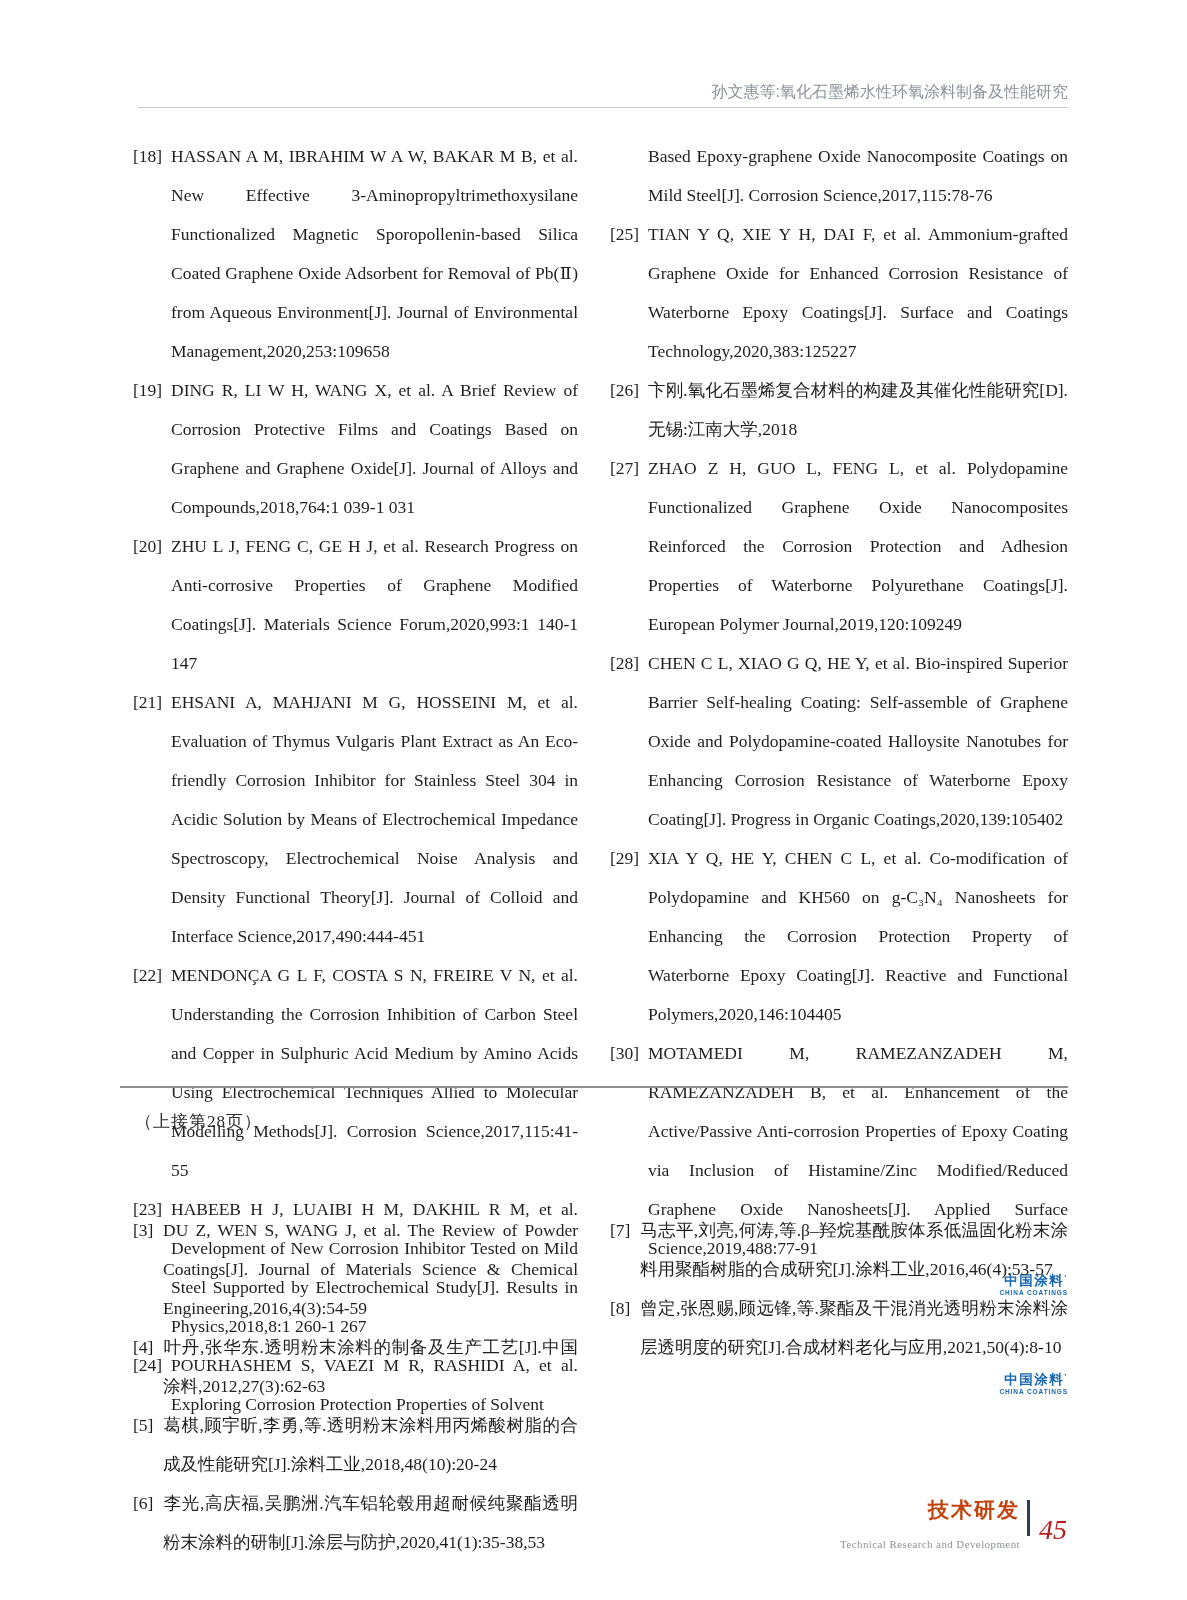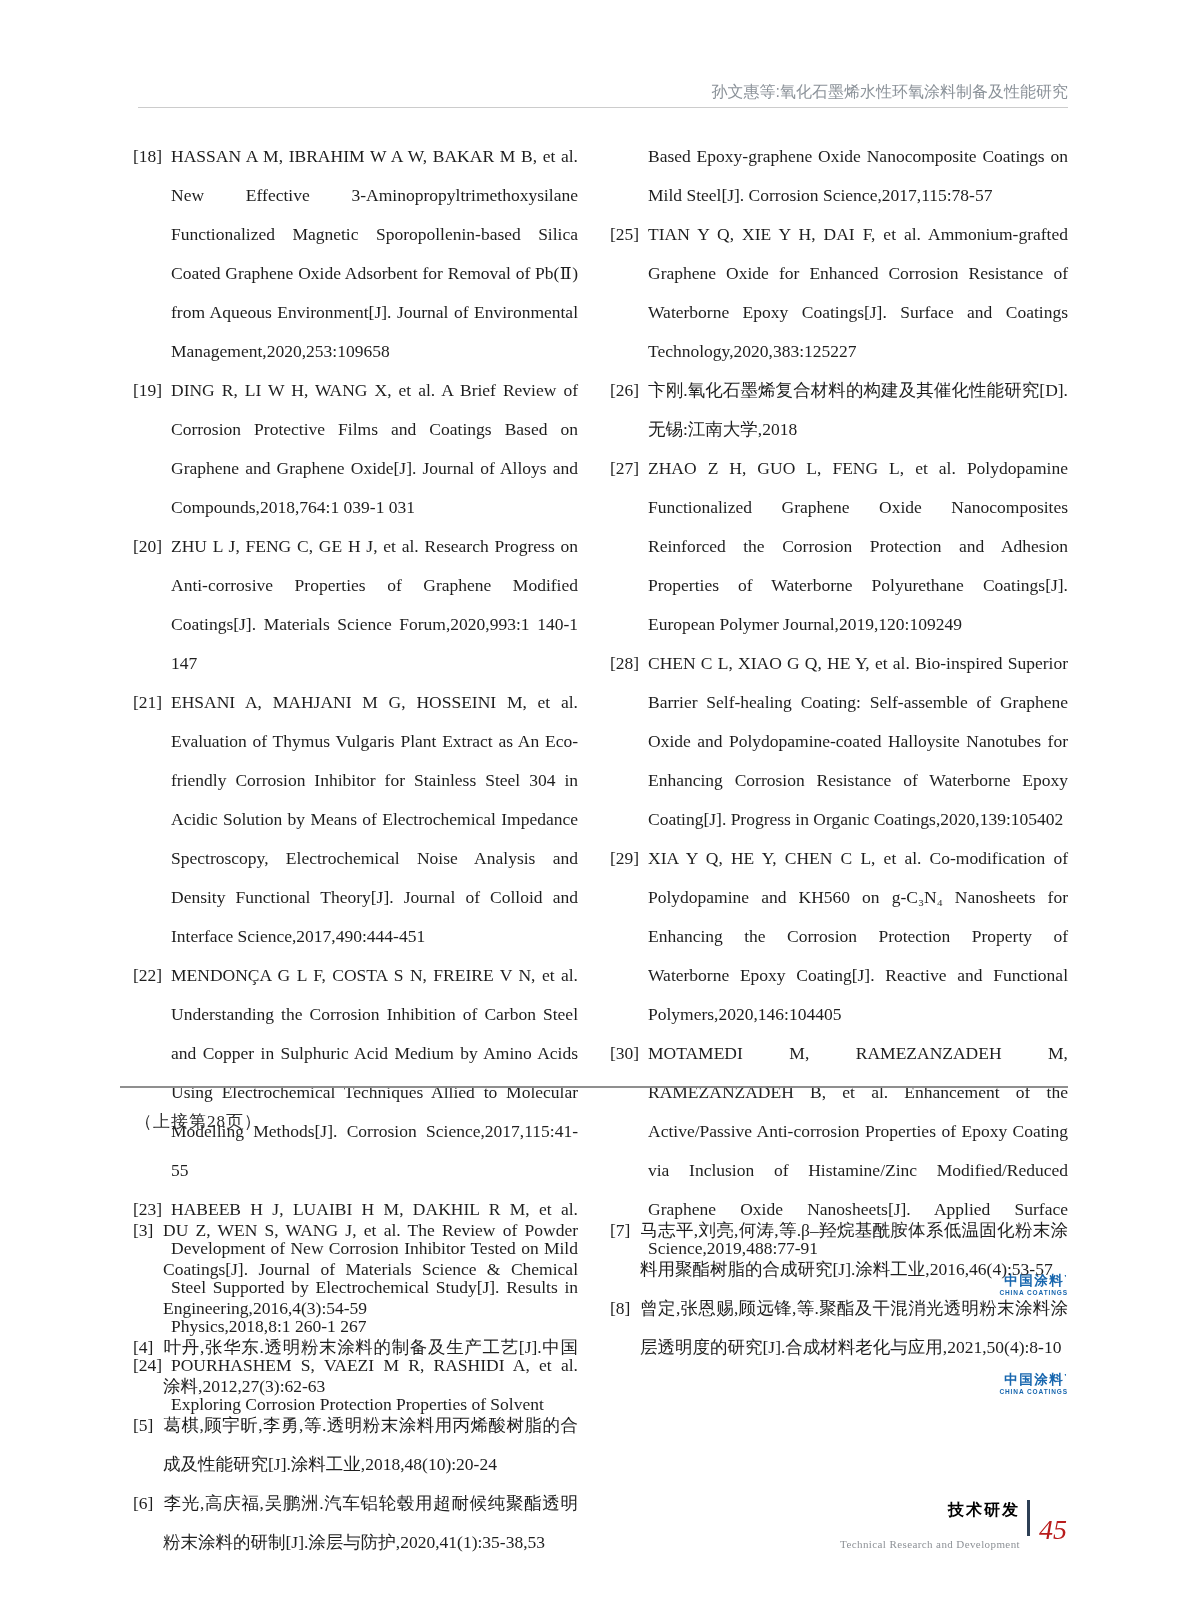--- a/index.html
+++ b/index.html
@@ -55,21 +55,21 @@
     font-size:17px; color:#2a2a2a; letter-spacing:1px;
   }
   
   .footer {
     position:absolute; top:1500px; right:120px;
     display:flex; align-items:flex-start;
   }
   .footer-titles { text-align:right; }
   .footer-zh {
     font-family:"Liberation Sans","DejaVu Sans",sans-serif;
-    font-size:16px; font-weight:bold; color:#000000; letter-spacing:2px;
+    font-size:21px; font-weight:bold; color:#c2410c; letter-spacing:2px;
     line-height:20px;
   }
   .footer-en {
     font-size:11px; color:#8d9196; letter-spacing:0.4px; margin-top:18px;
     font-family:"Liberation Serif","DejaVu Serif",serif;
   }
   .footer-bar {
     width:3px; height:36px; background:#2d3f55; margin:0 9px 0 7px;
   }
   .footer-num {
@@ -89,21 +89,21 @@
     <div class="col-left">
       <div class="ref"><span class="ref-label">[18]</span><span class="ref-text">HASSAN A M, IBRAHIM W A W, BAKAR M B, et al. New Effective 3-Aminopropyltrimethoxysilane Functionalized Magnetic Sporopollenin-based Silica Coated Graphene Oxide Adsorbent for Removal of Pb(Ⅱ) from Aqueous Environment[J]. Journal of Environmental Management,2020,253:109658</span></div>
       <div class="ref"><span class="ref-label">[19]</span><span class="ref-text">DING R, LI W H, WANG X, et al. A Brief Review of Corrosion Protective Films and Coatings Based on Graphene and Graphene Oxide[J]. Journal of Alloys and Compounds,2018,764:1 039-1 031</span></div>
       <div class="ref"><span class="ref-label">[20]</span><span class="ref-text">ZHU L J, FENG C, GE H J, et al. Research Progress on Anti-corrosive Properties of Graphene Modified Coatings[J]. Materials Science Forum,2020,993:1 140-1 147</span></div>
       <div class="ref"><span class="ref-label">[21]</span><span class="ref-text">EHSANI A, MAHJANI M G, HOSSEINI M, et al. Evaluation of Thymus Vulgaris Plant Extract as An Eco-friendly Corrosion Inhibitor for Stainless Steel 304 in Acidic Solution by Means of Electrochemical Impedance Spectroscopy, Electrochemical Noise Analysis and Density Functional Theory[J]. Journal of Colloid and Interface Science,2017,490:444-451</span></div>
       <div class="ref"><span class="ref-label">[22]</span><span class="ref-text">MENDONÇA G L F, COSTA S N, FREIRE V N, et al. Understanding the Corrosion Inhibition of Carbon Steel and Copper in Sulphuric Acid Medium by Amino Acids Using Electrochemical Techniques Allied to Molecular Modelling Methods[J]. Corrosion Science,2017,115:41-55</span></div>
       <div class="ref"><span class="ref-label">[23]</span><span class="ref-text">HABEEB H J, LUAIBI H M, DAKHIL R M, et al. Development of New Corrosion Inhibitor Tested on Mild Steel Supported by Electrochemical Study[J]. Results in Physics,2018,8:1 260-1 267</span></div>
       <div class="ref"><span class="ref-label">[24]</span><span class="ref-text">POURHASHEM S, VAEZI M R, RASHIDI A, et al. Exploring Corrosion Protection Properties of Solvent</span></div>
     </div>
     <div class="col-right">
-      <div class="ref"><span class="ref-label"></span><span class="ref-text">Based Epoxy-graphene Oxide Nanocomposite Coatings on Mild Steel[J]. Corrosion Science,2017,115:78-57</span></div>
+      <div class="ref"><span class="ref-label"></span><span class="ref-text">Based Epoxy-graphene Oxide Nanocomposite Coatings on Mild Steel[J]. Corrosion Science,2017,115:78-76</span></div>
       <div class="ref"><span class="ref-label">[25]</span><span class="ref-text">TIAN Y Q, XIE Y H, DAI F, et al. Ammonium-grafted Graphene Oxide for Enhanced Corrosion Resistance of Waterborne Epoxy Coatings[J]. Surface and Coatings Technology,2020,383:125227</span></div>
       <div class="ref"><span class="ref-label">[26]</span><span class="ref-text">卞刚.氧化石墨烯复合材料的构建及其催化性能研究[D].无锡:江南大学,2018</span></div>
       <div class="ref"><span class="ref-label">[27]</span><span class="ref-text">ZHAO Z H, GUO L, FENG L, et al. Polydopamine Functionalized Graphene Oxide Nanocomposites Reinforced the Corrosion Protection and Adhesion Properties of Waterborne Polyurethane Coatings[J]. European Polymer Journal,2019,120:109249</span></div>
       <div class="ref"><span class="ref-label">[28]</span><span class="ref-text">CHEN C L, XIAO G Q, HE Y, et al. Bio-inspired Superior Barrier Self-healing Coating: Self-assemble of Graphene Oxide and Polydopamine-coated Halloysite Nanotubes for Enhancing Corrosion Resistance of Waterborne Epoxy Coating[J]. Progress in Organic Coatings,2020,139:105402</span></div>
       <div class="ref"><span class="ref-label">[29]</span><span class="ref-text">XIA Y Q, HE Y, CHEN C L, et al. Co-modification of Polydopamine and KH560 on g-C₃N₄ Nanosheets for Enhancing the Corrosion Protection Property of Waterborne Epoxy Coating[J]. Reactive and Functional Polymers,2020,146:104405</span></div>
       <div class="ref"><span class="ref-label">[30]</span><span class="ref-text">MOTAMEDI M, RAMEZANZADEH M, RAMEZANZADEH B, et al. Enhancement of the Active/Passive Anti-corrosion Properties of Epoxy Coating via Inclusion of Histamine/Zinc Modified/Reduced Graphene Oxide Nanosheets[J]. Applied Surface Science,2019,488:77-91</span></div>
       <div class="logo">
         <div class="logo-zh"><span>中国涂料</span><span class="logo-tick">’</span></div>
         <div class="logo-en">CHINA COATINGS</div>
       </div>

